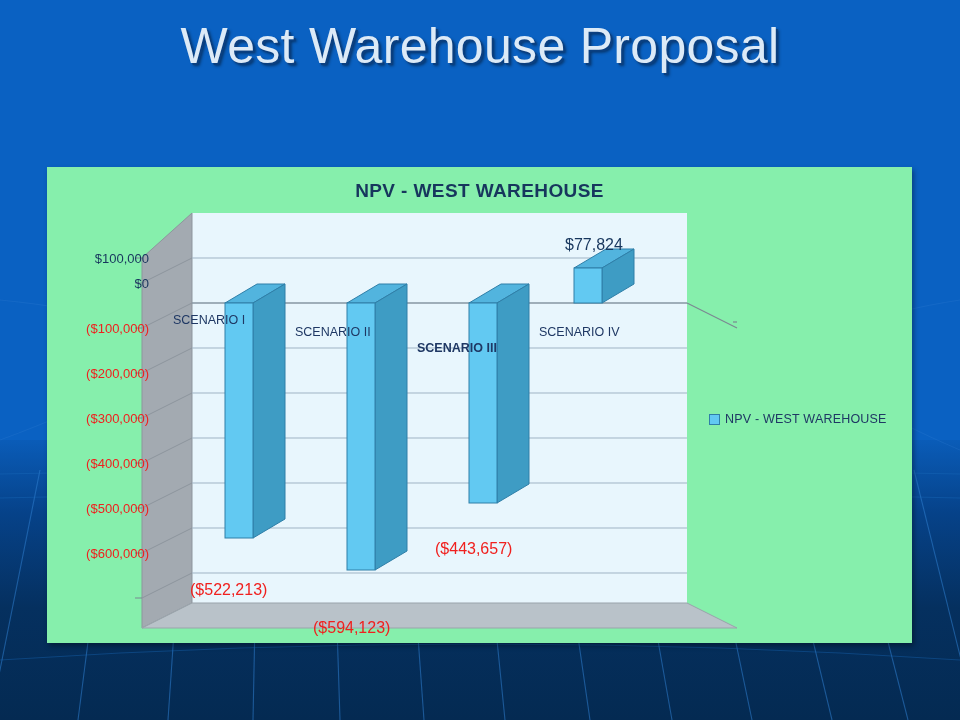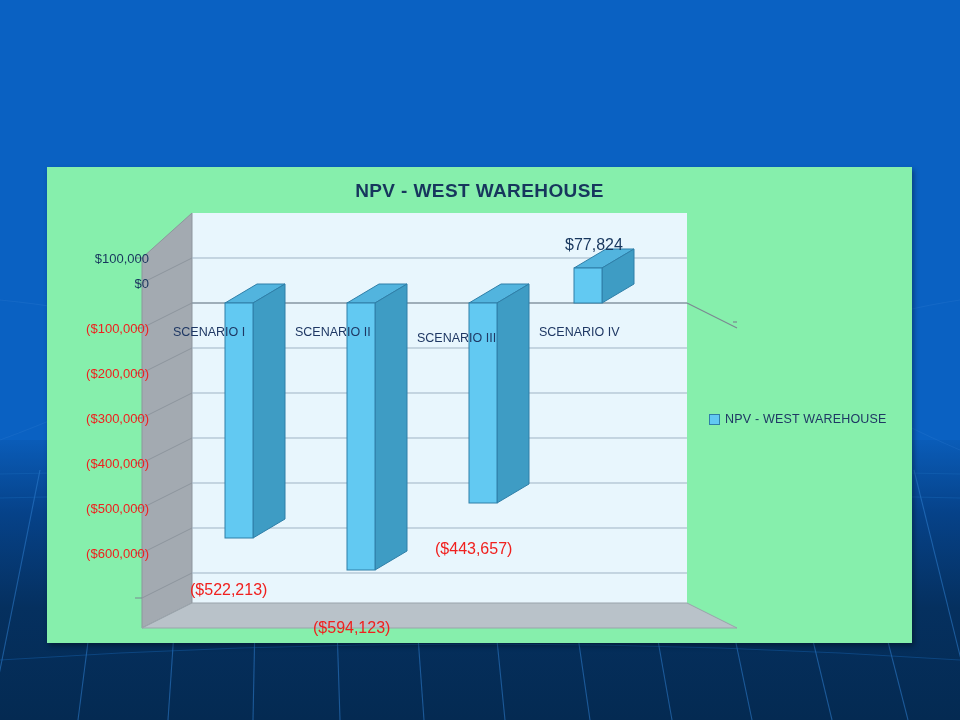--- a/index.html
+++ b/index.html
@@ -98,20 +98,21 @@
       <path d="M0 660 Q480 628 960 660"></path>
     </g>
     <g stroke="#3a86d6" stroke-width="1" fill="none" opacity="0.22">
       <path d="M0 300 Q300 330 0 440"></path>
       <path d="M960 300 Q700 340 960 450"></path>
     </g>
   </svg>
 </div>
 
 <div id="title">
+  <span class="l2">West Warehouse Proposal</span>
 </div>
 
 <div id="chart-panel">
 
   <div id="chart-title">NPV - WEST WAREHOUSE</div>
 
   <svg id="plot-svg" viewBox="0 0 865 476">
 
     <rect x="145" y="46" width="495" height="390" fill="#e8f6fd"></rect>
 
@@ -189,23 +190,23 @@
     <div class="axis-label pos" style="top:85px;">$100,000</div>
     <div class="axis-label pos" style="top:110px;">$0</div>
     <div class="axis-label neg" style="top:155px;">($100,000)</div>
     <div class="axis-label neg" style="top:200px;">($200,000)</div>
     <div class="axis-label neg" style="top:245px;">($300,000)</div>
     <div class="axis-label neg" style="top:290px;">($400,000)</div>
     <div class="axis-label neg" style="top:335px;">($500,000)</div>
     <div class="axis-label neg" style="top:380px;text-align:right;">($600,000)</div>
   </div>
 
-  <div class="cat-label" style="left:126px;top:158px;">SCENARIO I</div>
+  <div class="cat-label" style="left:126px;top:146px;">SCENARIO I</div>
   <div class="cat-label" style="left:248px;top:158px;">SCENARIO II</div>
-  <div class="cat-label" style="left:370px;top:164px;">SCENARIO III</div>
+  <div class="cat-label" style="left:370px;top:174px;font-weight:bold;">SCENARIO III</div>
   <div class="cat-label" style="left:492px;top:158px;">SCENARIO IV</div>
 
   <div class="dlabel neg" style="left:143px;top:414px;">($522,213)</div>
   <div class="dlabel neg" style="left:266px;top:452px;">($594,123)</div>
   <div class="dlabel neg" style="left:388px;top:373px;">($443,657)</div>
   <div class="dlabel pos" style="left:518px;top:69px;">$77,824</div>
 
   <div id="legend">
     <span class="swatch"></span>
     <span class="ltext">NPV - WEST WAREHOUSE</span>

